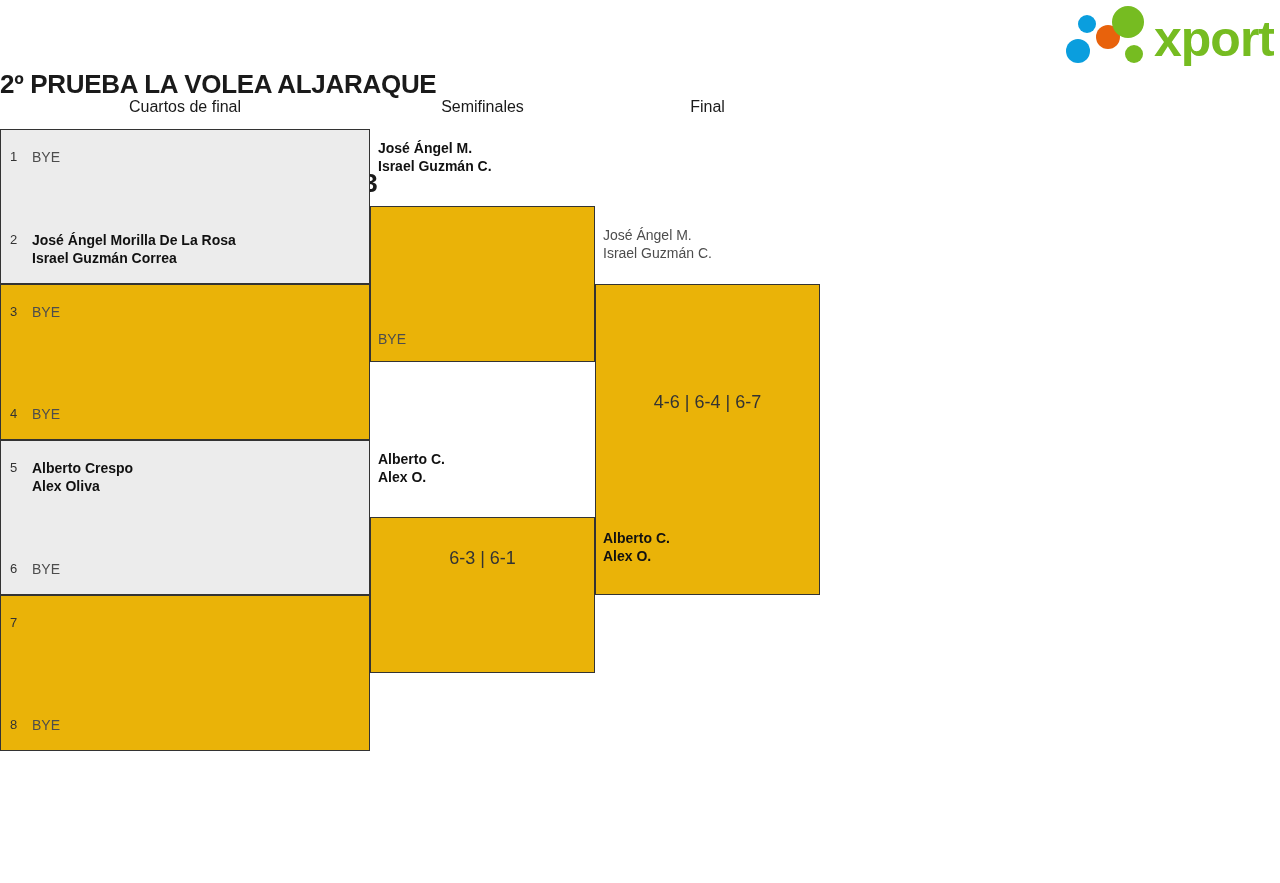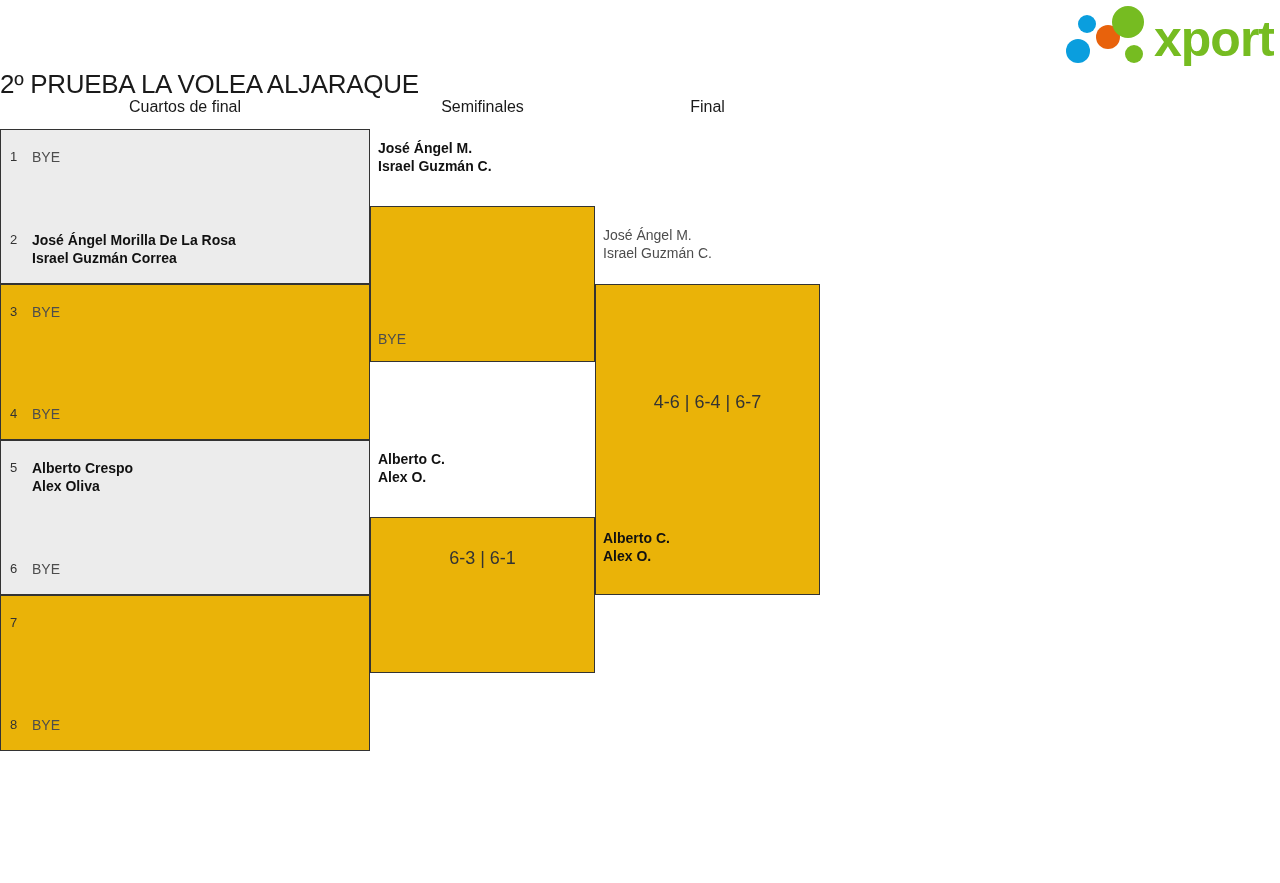--- a/index.html
+++ b/index.html
@@ -16,21 +16,21 @@
     color: #1a1a1a;
     overflow: hidden;
   }
 
   
   .page-title {
     position: absolute;
     left: 0px;
     top: 2px;
     font-size: 26px;
-    font-weight: normal;
+    font-weight: bold;
     line-height: 33px;
     letter-spacing: -0.3px;
     color: #1a1a1a;
     white-space: pre;
   }
   .title-line-1, .title-line-2 { display: block; }
 
   
   .logo {
     position: absolute;

